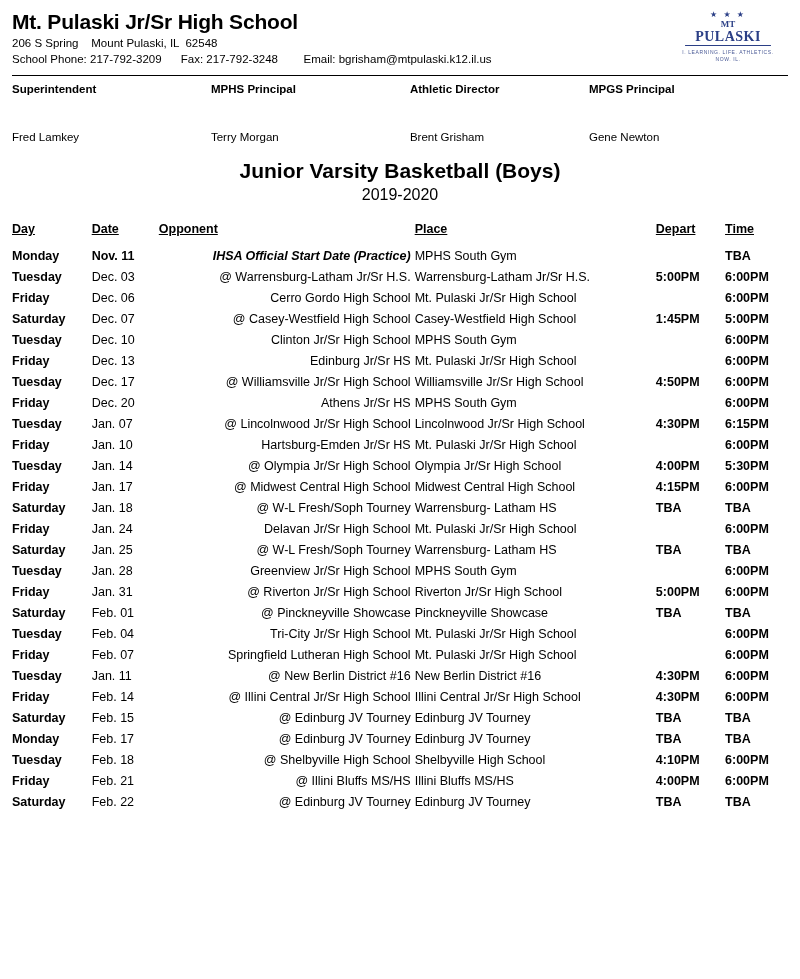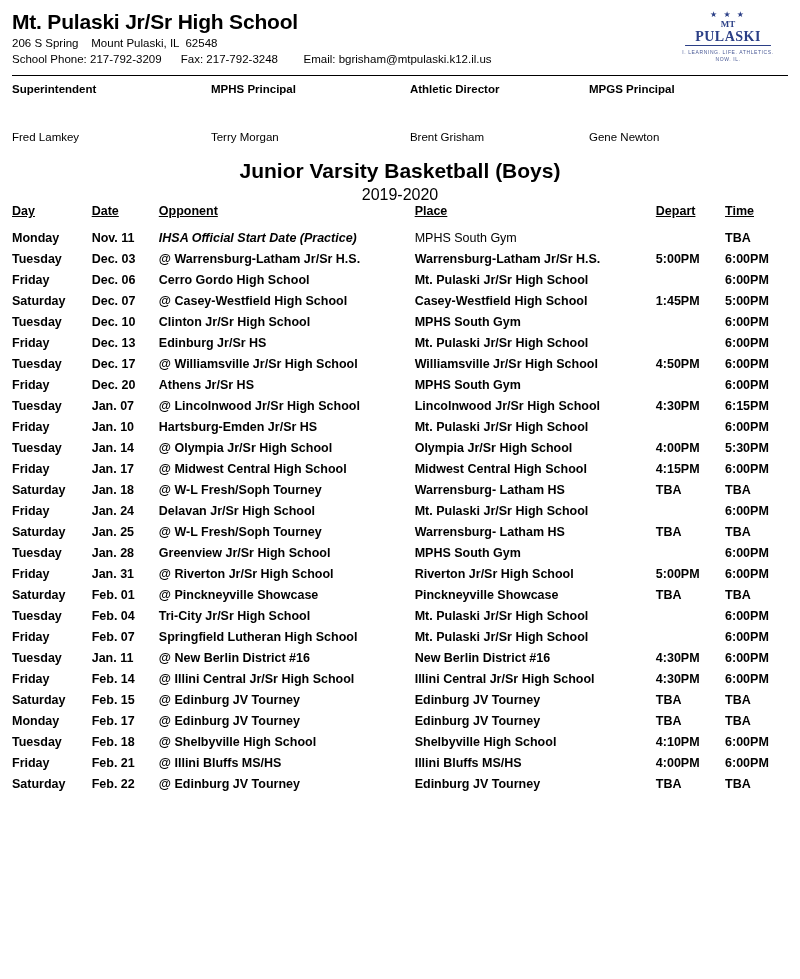--- a/index.html
+++ b/index.html
@@ -114,20 +114,21 @@
     text-align: center;
     font-size: 16px;
     margin: 2px 0 0 0;
     line-height: 1.2;
   }
 
   
   table.sched {
     width: 100%;
     border-collapse: collapse;
+    margin-top: 18px;
     font-size: 12.5px;
   }
   table.sched th {
     font-size: 12.5px;
     font-weight: bold;
     text-decoration: underline;
     padding: 0 0 10px 0;
     text-align: left;
     vertical-align: bottom;
   }
@@ -138,32 +139,32 @@
   th.th-depart{ width: 66px; text-align: left; }
   th.th-time  { width: 60px; text-align: left; }
 
   table.sched td {
     vertical-align: top;
     padding: 3px 4px 3px 0;
     line-height: 1.2;
     font-size: 12.5px;
   }
   td.c-day { font-weight: bold; padding-left: 2px; }
-  td.c-date { font-weight: bold; }
-  td.c-opp { padding-left: 26px; }
+  td.c-date { font-weight: normal; }
+  td.c-opp { padding-left: 26px; text-align: right; }
   td.c-place { padding-left: 22px; }
   td.c-depart { }
   td.c-time { font-weight: bold; }
 
   tr.practice td.c-opp { font-style: italic; font-weight: bold; }
   tr.practice td.c-place { font-weight: normal; }
   tr.practice td.c-day, tr.practice td.c-date { font-weight: bold; }
 
   
-  td.c-opp, td.c-place { font-weight: bold; }
+  td.c-opp, td.c-place { font-weight: normal; }
   td.c-depart { font-weight: bold; }
 </style>
 </head>
 <body>
 
 <div class="page">
 
   <div class="header">
     <div class="school-title">Mt. Pulaski Jr/Sr High School</div>
     <div class="addr-line">206 S Spring    Mount Pulaski, IL  62548</div>

